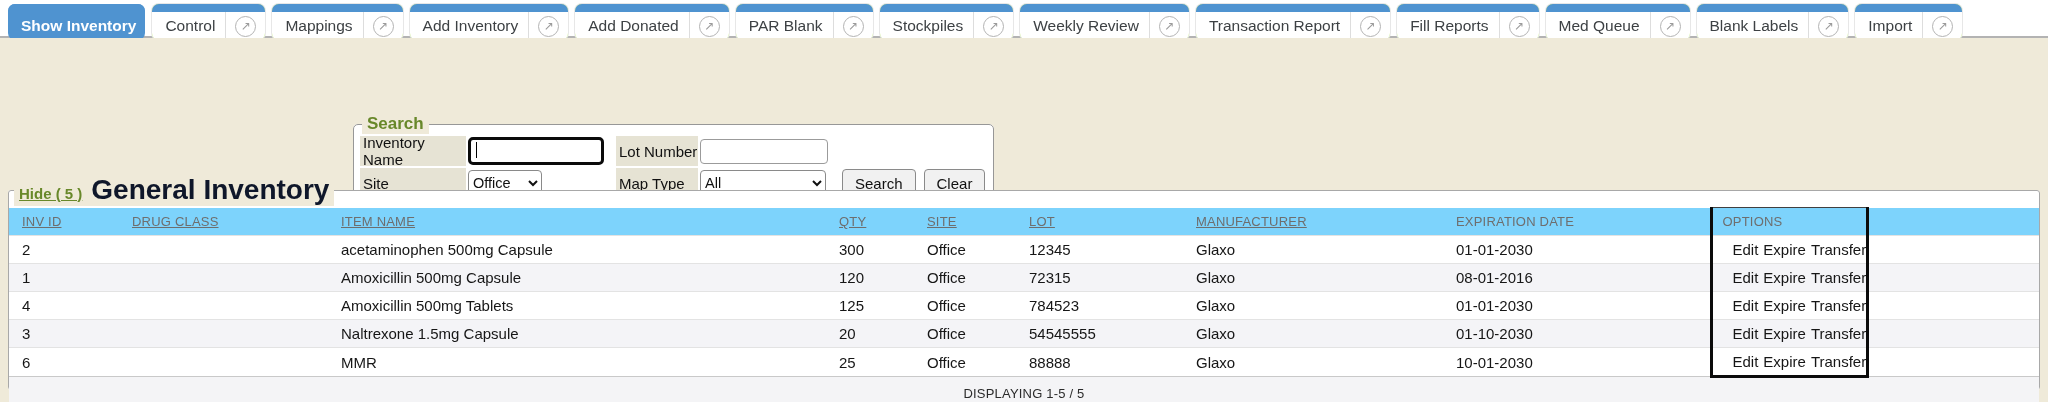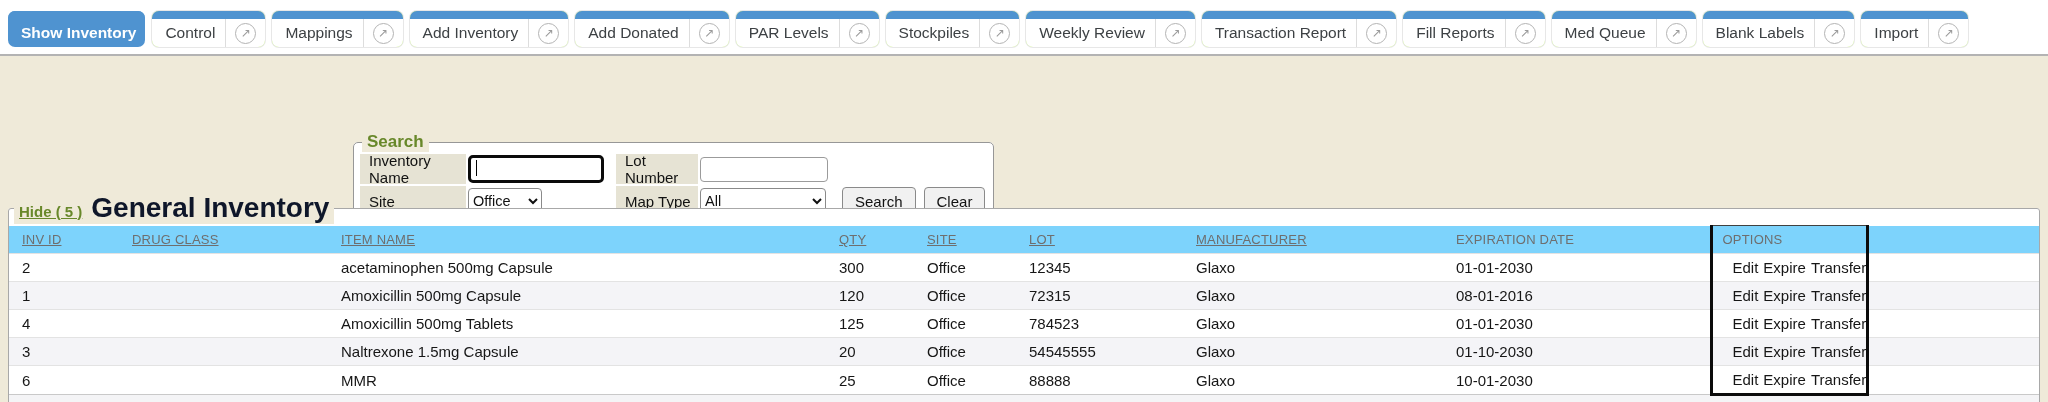--- a/index.html
+++ b/index.html
@@ -1,21 +1,21 @@
 <!DOCTYPE html>
 <html><head>
 <meta charset="utf-8">
 <style>
   * { box-sizing: border-box; margin: 0; padding: 0; }
   html,body { width:2048px; height:402px; overflow:hidden;
     font-family:"Liberation Sans", sans-serif; background:#efead9; }
 
   
-  .tab-bar { height:56px; background:#ffffff; border-bottom:2px solid #b3b3b3;
-    display:flex; align-items:center; gap:7px; padding:4px 0 0 8px; }
+  .tab-bar { height:38px; background:#ffffff; border-bottom:2px solid #b3b3b3;
+    display:flex; align-items:flex-start; gap:7px; padding:4px 0 0 8px; }
   .tab { border-radius:7px; background:#bef264; box-shadow:0 0 0 1px #e7e7e7;
     overflow:hidden; height:36px; display:flex; flex-direction:column; cursor:pointer; }
   .tab-cap { height:8px; background:#4f93d0; flex:0 0 8px; }
   .tab-body { flex:1; display:flex; align-items:center; padding:0 9px 0 13px;
     font-size:15.5px; color:#3d4144; background:#fff; }
   .tab-label { white-space:nowrap; }
   .tab-icon-wrap { border-left:1px solid #ddd; margin-left:10px; padding-left:9px;
     height:100%; display:flex; align-items:center; }
   .ext-icon { width:21px; height:21px; border:1.5px solid #b3b3b3; border-radius:50%;
     color:#9b9b9b; font-size:12px; display:flex; align-items:center; justify-content:center; }
@@ -25,21 +25,21 @@
   
   .content { position:relative; height:360px; background:#efead9; }
 
   
   fieldset { border:1px solid #979797; border-radius:5px; background:#fff; }
   legend { color:#68882a; font-weight:bold; background:#efead9; padding:0 5px; }
   #search-fs { position:absolute; left:353px; top:76px; width:614px; padding:2px 6px 7px 6px; }
   #search-fs legend { font-size:17px; margin-left:2px; }
   .search-grid { display:grid; grid-template-columns:106px 146px 82px 140px 1fr;
     grid-auto-rows:30px; gap:2px; align-items:stretch; font-size:15px; }
-  .lbl { background:#e6e3d4; display:flex; align-items:center; padding-left:9px; color:#111; }
+  .lbl { background:#e6e3d4; display:flex; align-items:center; padding-left:3px; color:#111; }
   .fld { display:flex; align-items:center; }
   .input-wrap { position:relative; display:flex; align-items:center; }
   .caret { position:absolute; left:8px; top:5px; width:1px; height:16px; background:#000; }
   input.focused { width:136px; height:28px; border:3px solid #0a0a0a; border-radius:5px;
     outline:none; font-size:14px; padding:0 5px; }
   input.plain { width:128px; height:25px; border:1px solid #9b9b9b; border-radius:4px;
     outline:none; font-size:14px; padding:0 5px; }
   select { height:26px; border:1px solid #8a8a8a; border-radius:4px; background:#fff;
     font-size:14.5px; font-family:"Liberation Sans", sans-serif; color:#111; }
   select.site-sel { width:74px; }
@@ -131,21 +131,21 @@
       <span class="tab-label">Add Donated</span>
       <span class="tab-icon-wrap">
         <span class="ext-icon">↗</span>
       </span>
     </div>
   </div>
 
   <div class="tab">
     <div class="tab-cap"></div>
     <div class="tab-body">
-      <span class="tab-label">PAR Levels</span>
+      <span class="tab-label">PAR Blank</span>
       <span class="tab-icon-wrap">
         <span class="ext-icon">↗</span>
       </span>
     </div>
   </div>
 
   <div class="tab">
     <div class="tab-cap"></div>
     <div class="tab-body">
       <span class="tab-label">Stockpiles</span>

